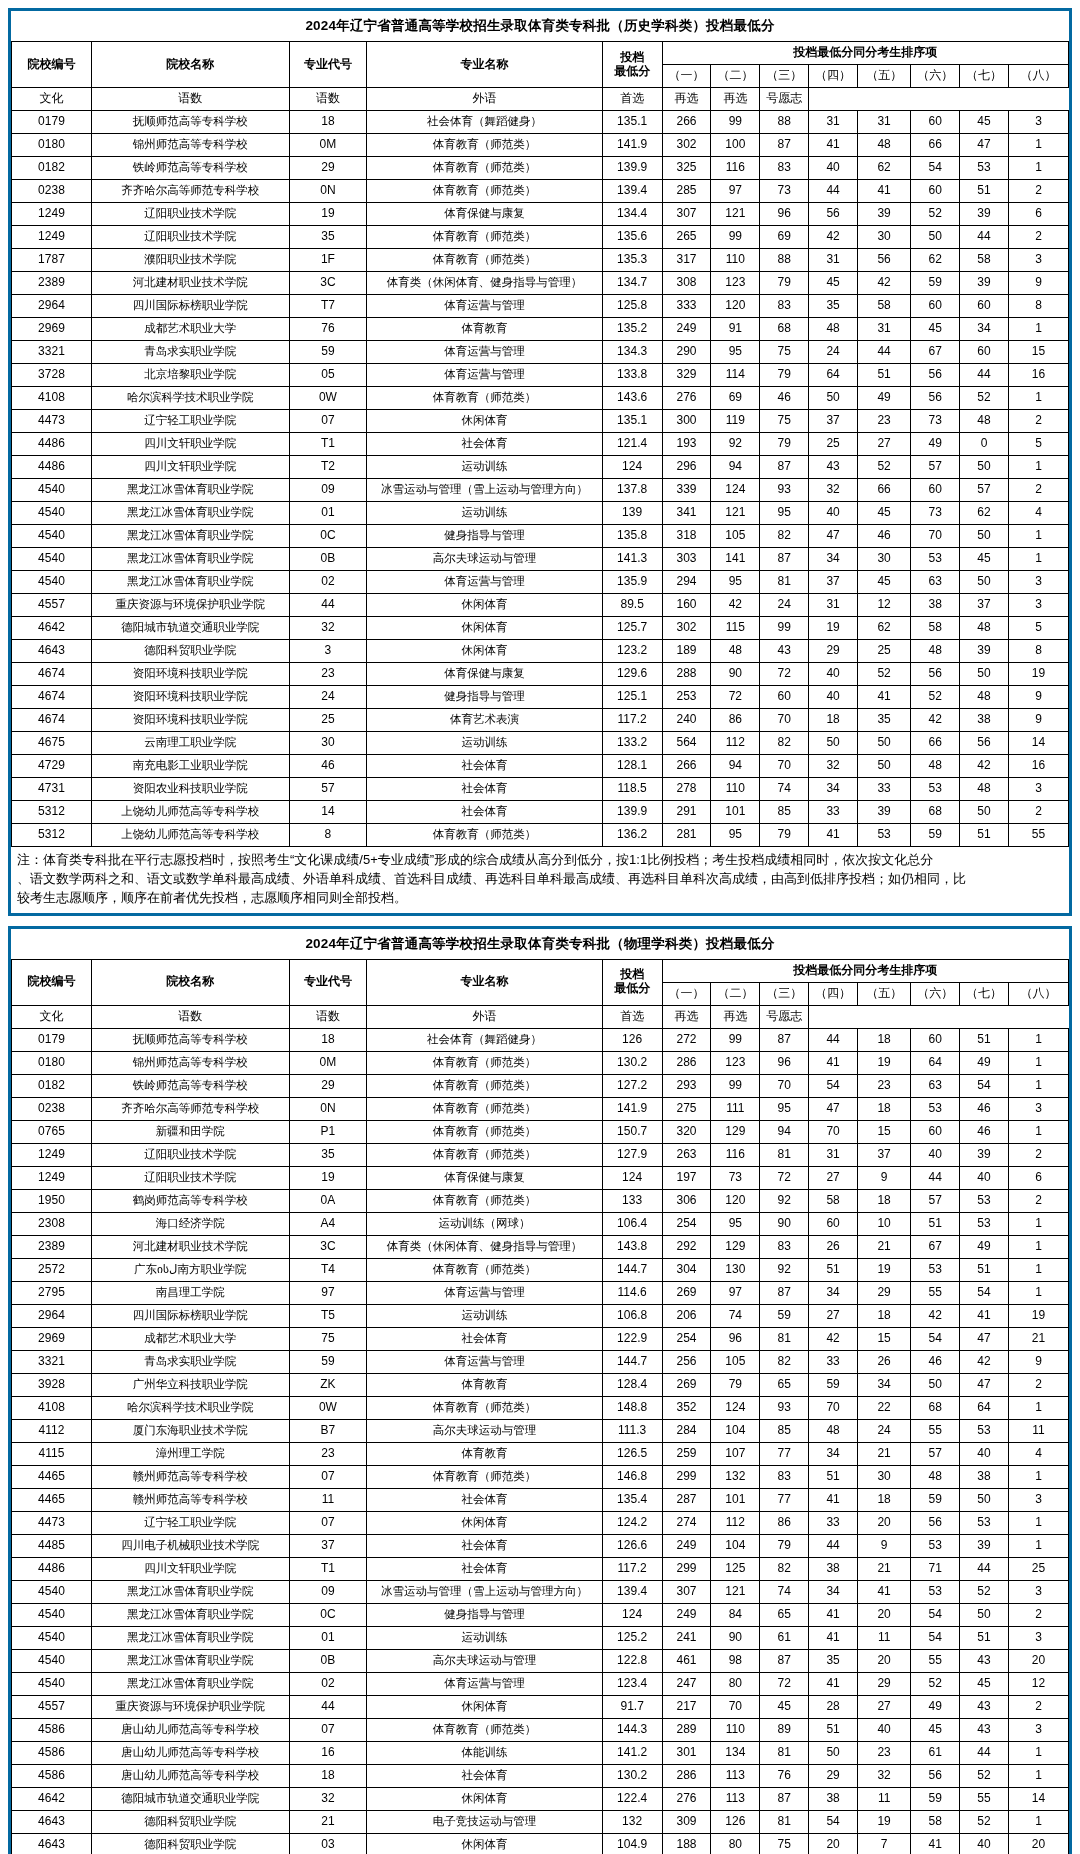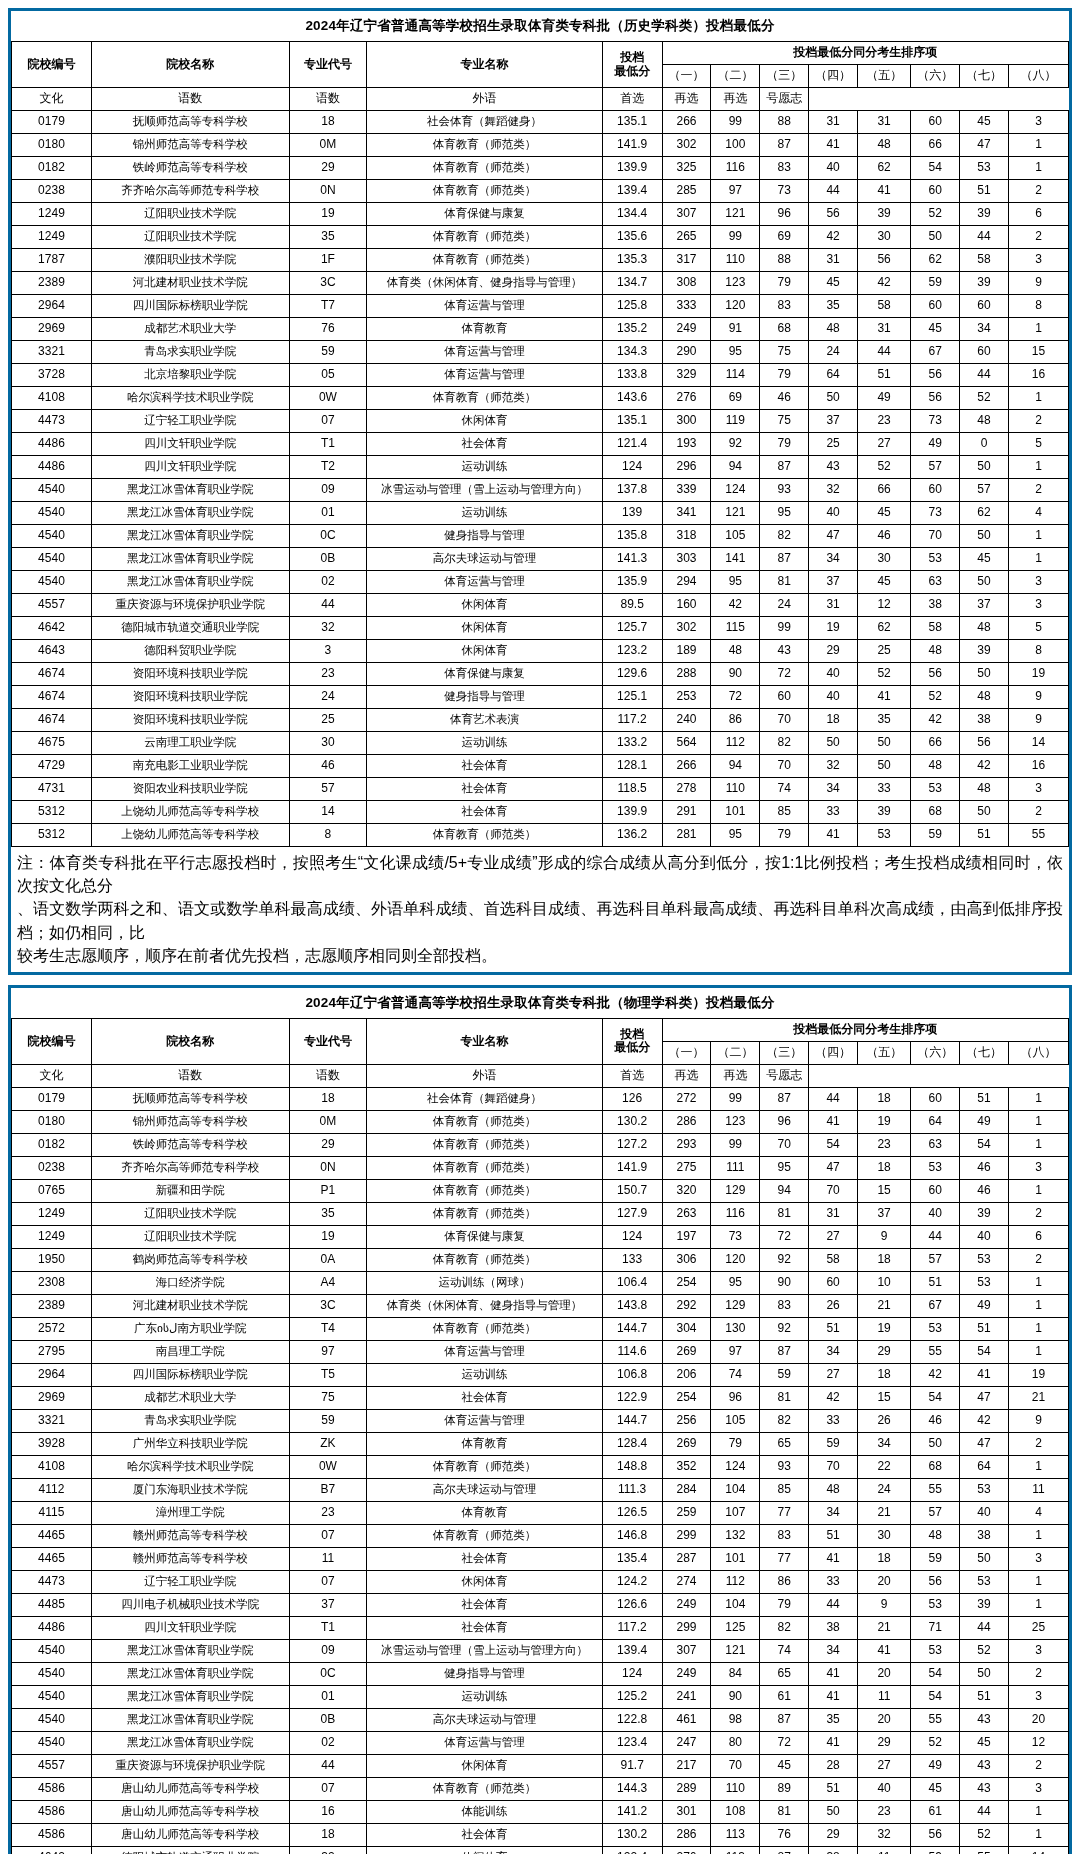--- a/index.html
+++ b/index.html
@@ -4,21 +4,21 @@
 <style>
   html,body{margin:0;padding:0;background:#ffffff;}
   body{font-family:"Liberation Sans","DejaVu Sans",sans-serif;color:#000;}
   .page{width:1080px;min-height:1854px;box-sizing:border-box;padding:8px 8px 6px 8px;}
   .tbl-wrap{border:3px solid #0369a1;box-sizing:border-box;margin-bottom:10px;}
   table{border-collapse:collapse;width:100%;table-layout:fixed;}
   caption{caption-side:top;font-size:13.5px;font-weight:bold;padding:6px 0 6px 0;letter-spacing:.2px;}
   th,td{border:1px solid #000;font-size:12px;text-align:center;padding:1px 2px;line-height:1.15;height:20px;overflow:hidden;white-space:nowrap;}
   th{font-weight:normal;}
   .hdr-b{font-weight:bold;}
-  .note{font-size:16px;line-height:1.45;padding:4px 6px 5px 6px;text-align:justify;}
+  .note{font-size:13px;line-height:1.45;padding:4px 6px 5px 6px;text-align:justify;}
   .note .ind{display:block;}
   
   col.c-code{width:72px}
   col.c-school{width:178px}
   col.c-major-code{width:70px}
   col.c-major{width:212px}
   col.c-score{width:54px}
   col.c-n{width:44px}
   col.c-n2{width:48px}
   col.c-last{width:54px}
@@ -1087,21 +1087,21 @@
             <td>43</td>
             <td>3</td>
           </tr>
           <tr>
             <td>4586</td>
             <td class="small">唐山幼儿师范高等专科学校</td>
             <td>16</td>
             <td class="small">体能训练</td>
             <td>141.2</td>
             <td>301</td>
-            <td>108</td>
+            <td>134</td>
             <td>81</td>
             <td>50</td>
             <td>23</td>
             <td>61</td>
             <td>44</td>
             <td>1</td>
           </tr>
           <tr>
             <td>4586</td>
             <td class="small">唐山幼儿师范高等专科学校</td>

